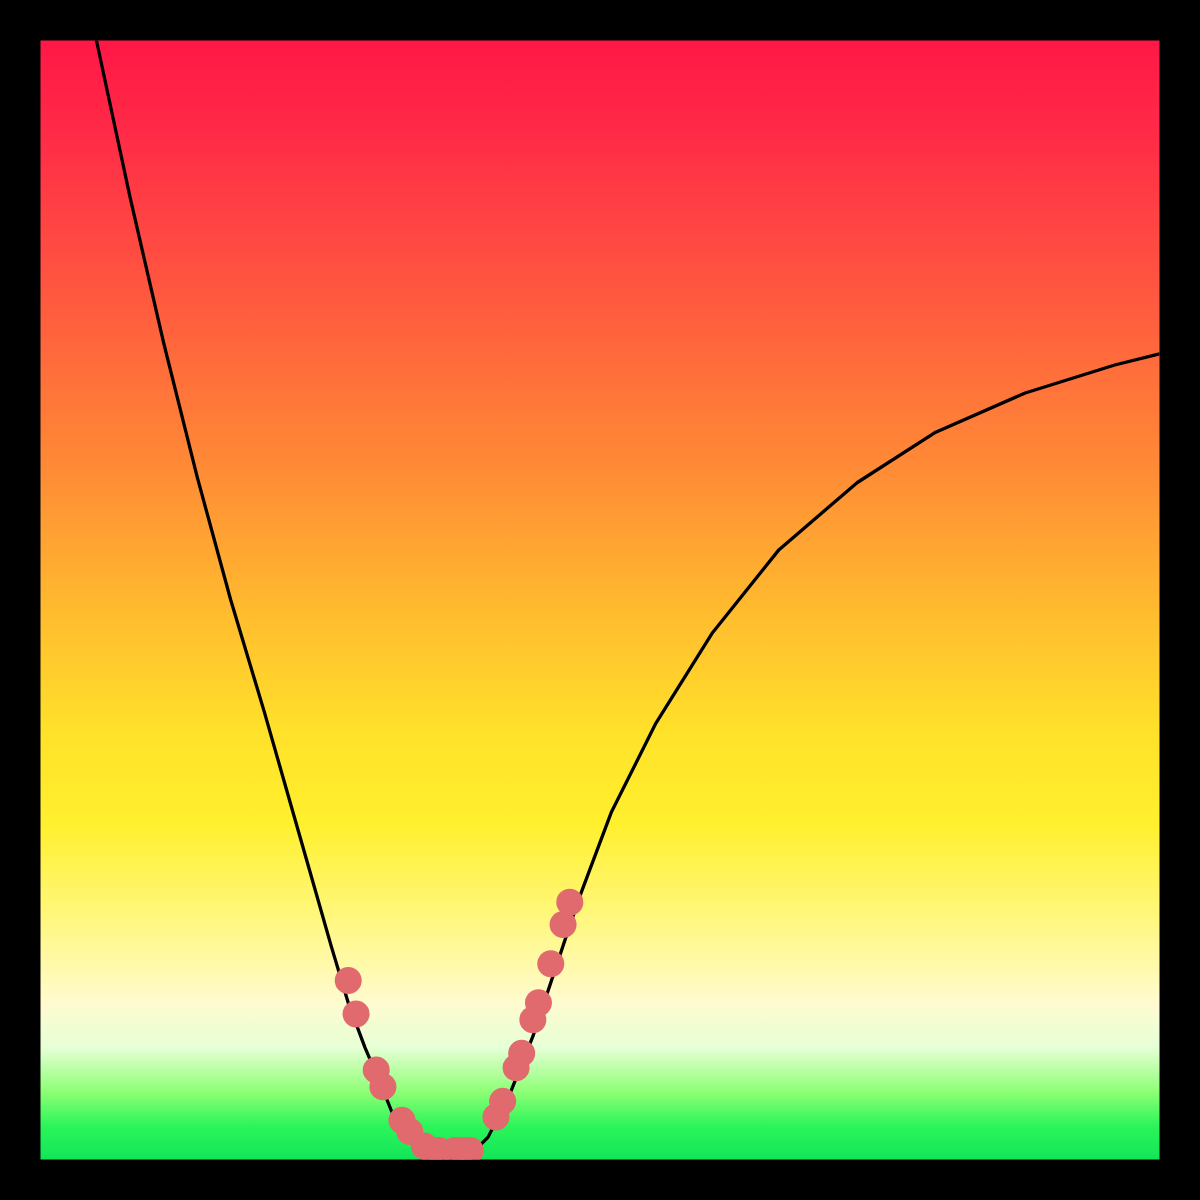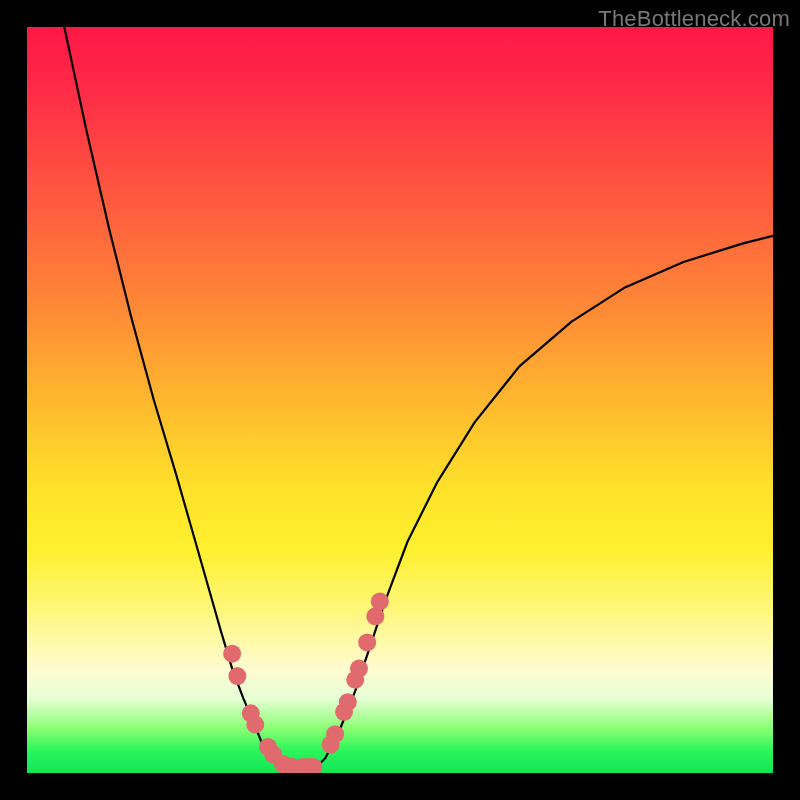--- a/index.html
+++ b/index.html
@@ -65,21 +65,20 @@
     top: 0;
     width: 746px;
     height: 746px;
     z-index: 3;
   }
 </style>
 </head>
 <body>
 
 <div class="frame">
-  <div class="watermark">TheBottleneck.com</div>
   <div class="plot">
     <svg class="curve" viewBox="0 0 746 746" preserveAspectRatio="none">
       <path id="curve-path" fill="none" stroke="#000" stroke-width="2.2" stroke-linecap="round" stroke-linejoin="round" d="M37.30 0.00 L59.68 104.44 L82.06 201.42 L104.44 290.94 L126.82 373.00 L149.20 447.60 L164.12 499.82 L179.04 552.04 L193.96 604.26 L205.15 641.56 L216.34 671.40 L227.53 697.51 L234.99 716.16 L242.45 727.35 L249.91 736.30 L257.37 742.27 L257.37 742.27 L264.83 744.51 L272.29 744.51 L279.75 744.51 L287.21 742.27 L287.21 742.27 L298.40 731.08 L313.32 701.24 L328.24 663.94 L343.16 619.18 L358.08 574.42 L380.46 514.74 L410.30 455.06 L447.60 395.38 L492.36 339.43 L544.58 294.67 L596.80 261.10 L656.48 234.99 L716.16 216.34 L746.00 208.88"></path>
     </svg>
     <svg class="dots" viewBox="0 0 746 746" preserveAspectRatio="none">
       <g id="dot-group">
           <circle cx="205.15" cy="626.64" r="9" fill="#e06a6e"></circle>
           <circle cx="210.37" cy="649.02" r="9" fill="#e06a6e"></circle>
           <circle cx="223.80" cy="686.32" r="9" fill="#e06a6e"></circle>
           <circle cx="228.28" cy="697.51" r="9" fill="#e06a6e"></circle>

